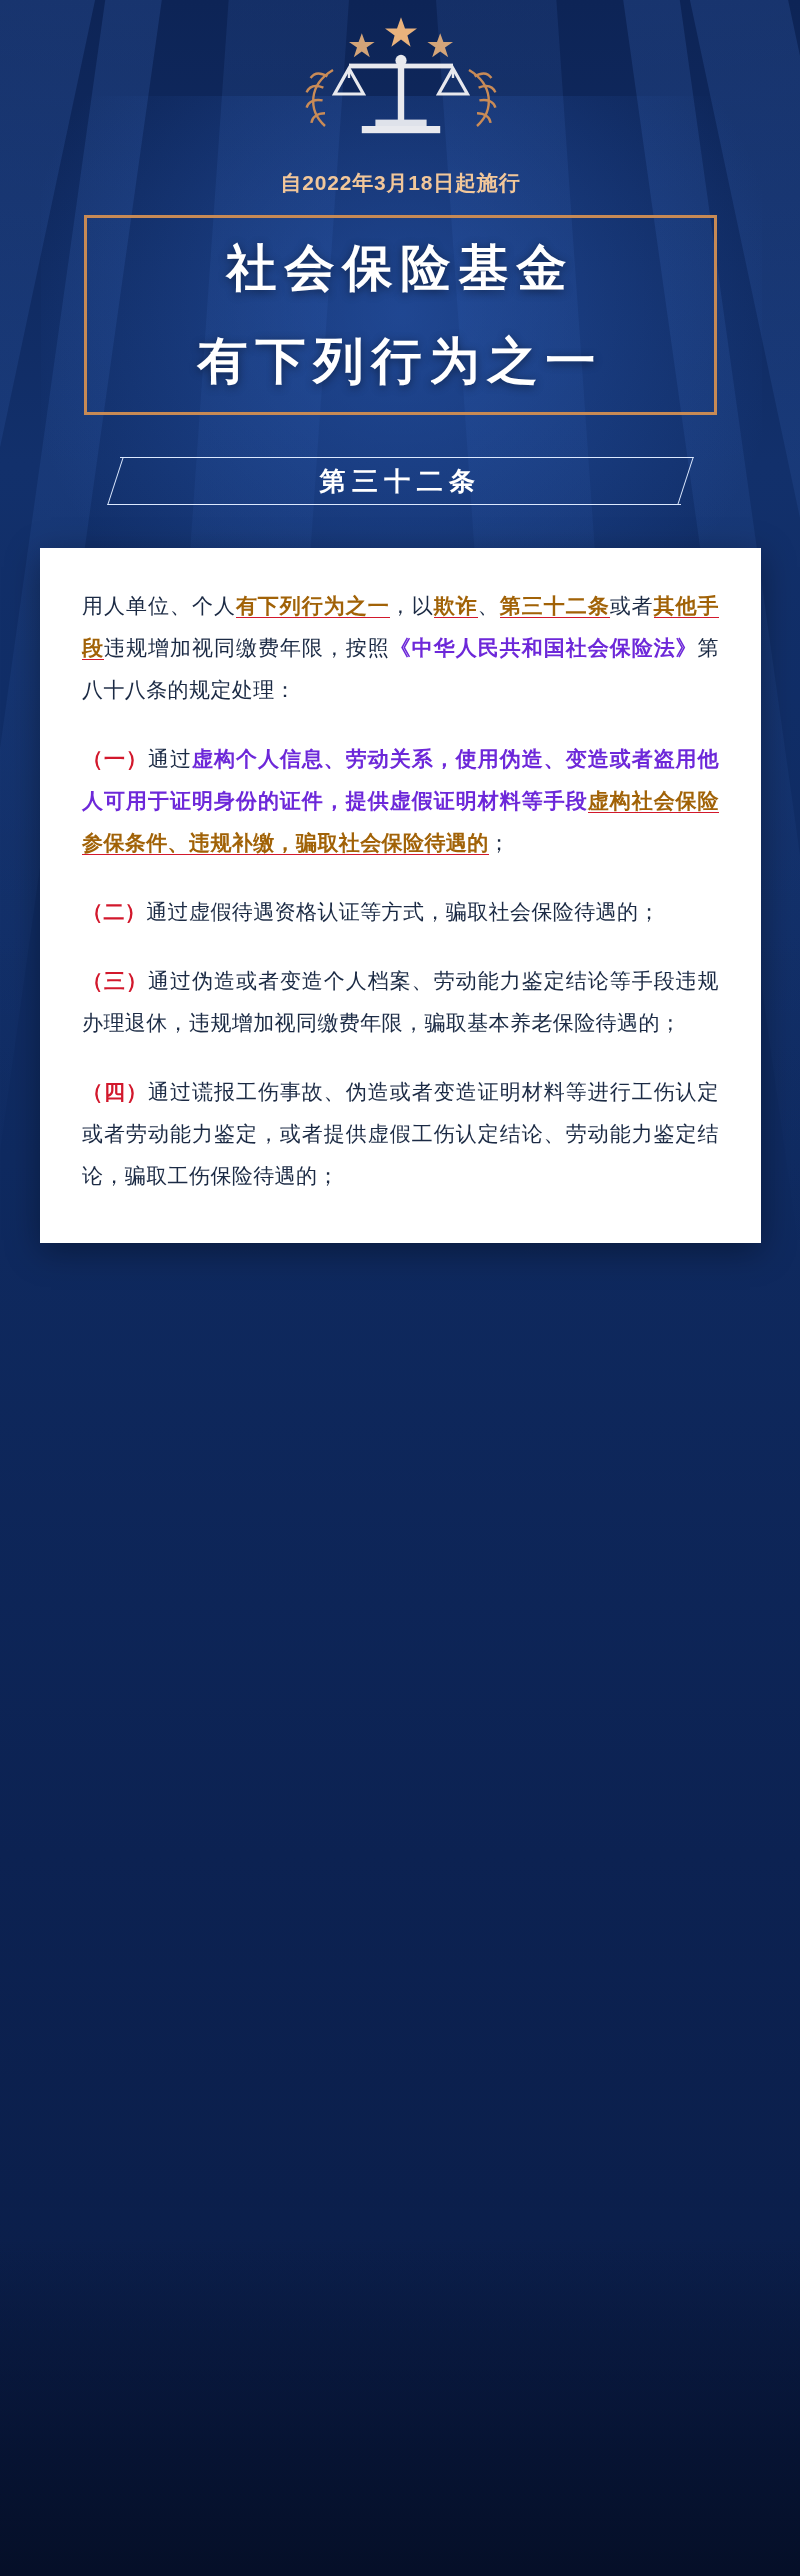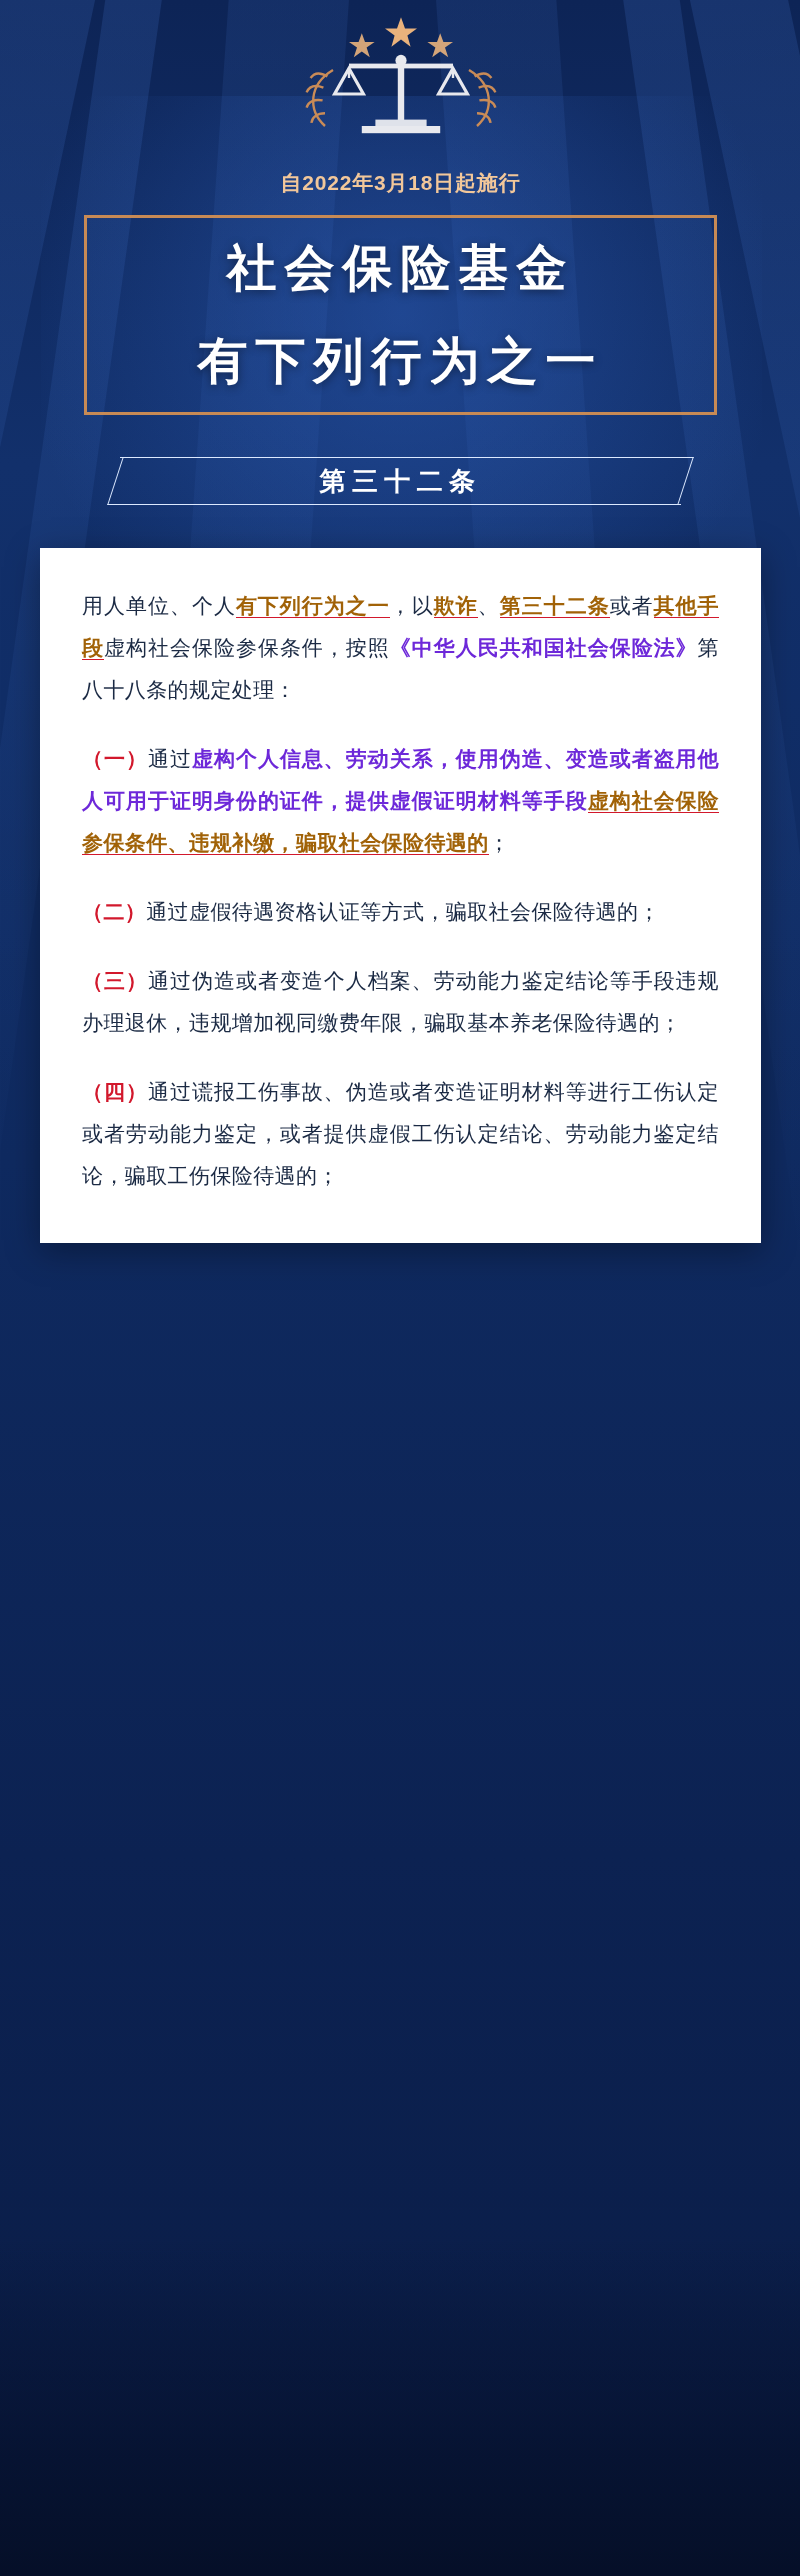--- a/index.html
+++ b/index.html
@@ -239,21 +239,21 @@
     <div class="bar"></div>
     <div class="cap left"></div>
     <div class="cap right"></div>
     <div class="article-text">第三十二条</div>
   </div>
 
   <div class="card-wrap">
     <div class="card">
 
       <p class="para">
-        <span>用人单位、个人</span><span class="hl-red">有下列行为之一</span><span>，以</span><span class="hl-red">欺诈</span><span>、</span><span class="hl-red">第三十二条</span><span>或者</span><span class="hl-red">其他手段</span><span>虚构社会保险参保条件，按照</span><span class="hl-purple">《中华人民共和国社会保险法》</span><span>第八十八条</span><span>的规定处理：</span>
+        <span>用人单位、个人</span><span class="hl-red">有下列行为之一</span><span>，以</span><span class="hl-red">欺诈</span><span>、</span><span class="hl-red">第三十二条</span><span>或者</span><span class="hl-red">其他手段</span><span>违规增加视同缴费年限，按照</span><span class="hl-purple">《中华人民共和国社会保险法》</span><span>第八十八条</span><span>的规定处理：</span>
       </p>
 
       <p class="para">
         <span class="item-no">（一）</span><span>通过</span><span class="hl-purple">虚构个人信息、劳动关系，使用伪造、变造或者盗用他人可用于证明身份的证件，提供虚假证明材料等手段</span><span class="hl-red">虚构社会保险参保条件、违规补缴，骗取社会保险待遇的</span><span>；</span>
       </p>
 
       <p class="para">
         <span class="item-no">（二）</span><span>通过虚假待遇资格认证等方式，骗取社会保险待遇的；</span>
       </p>
 

